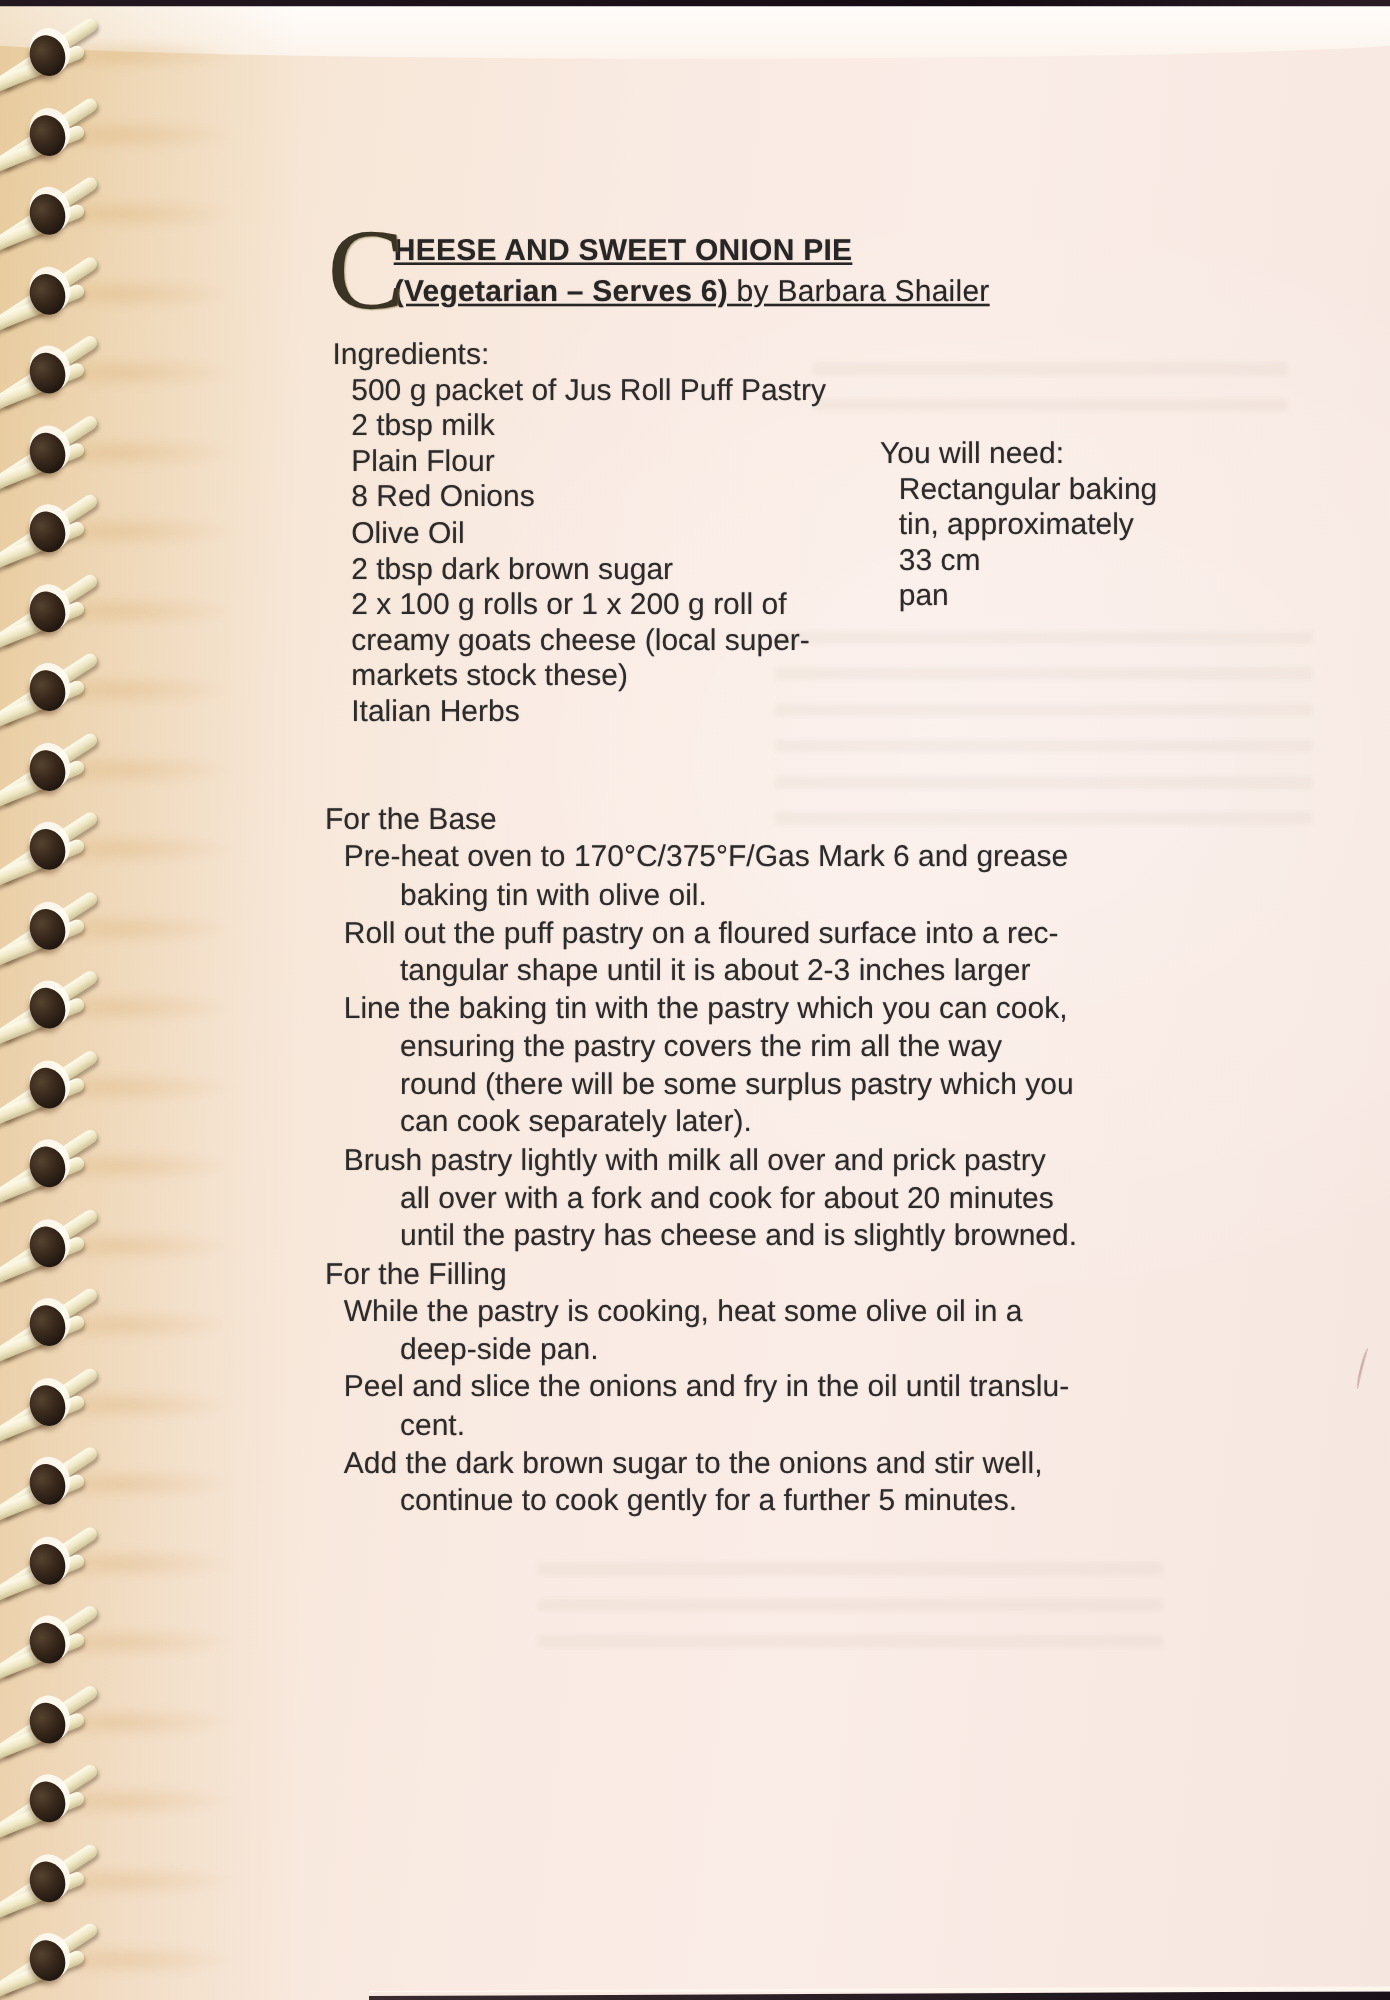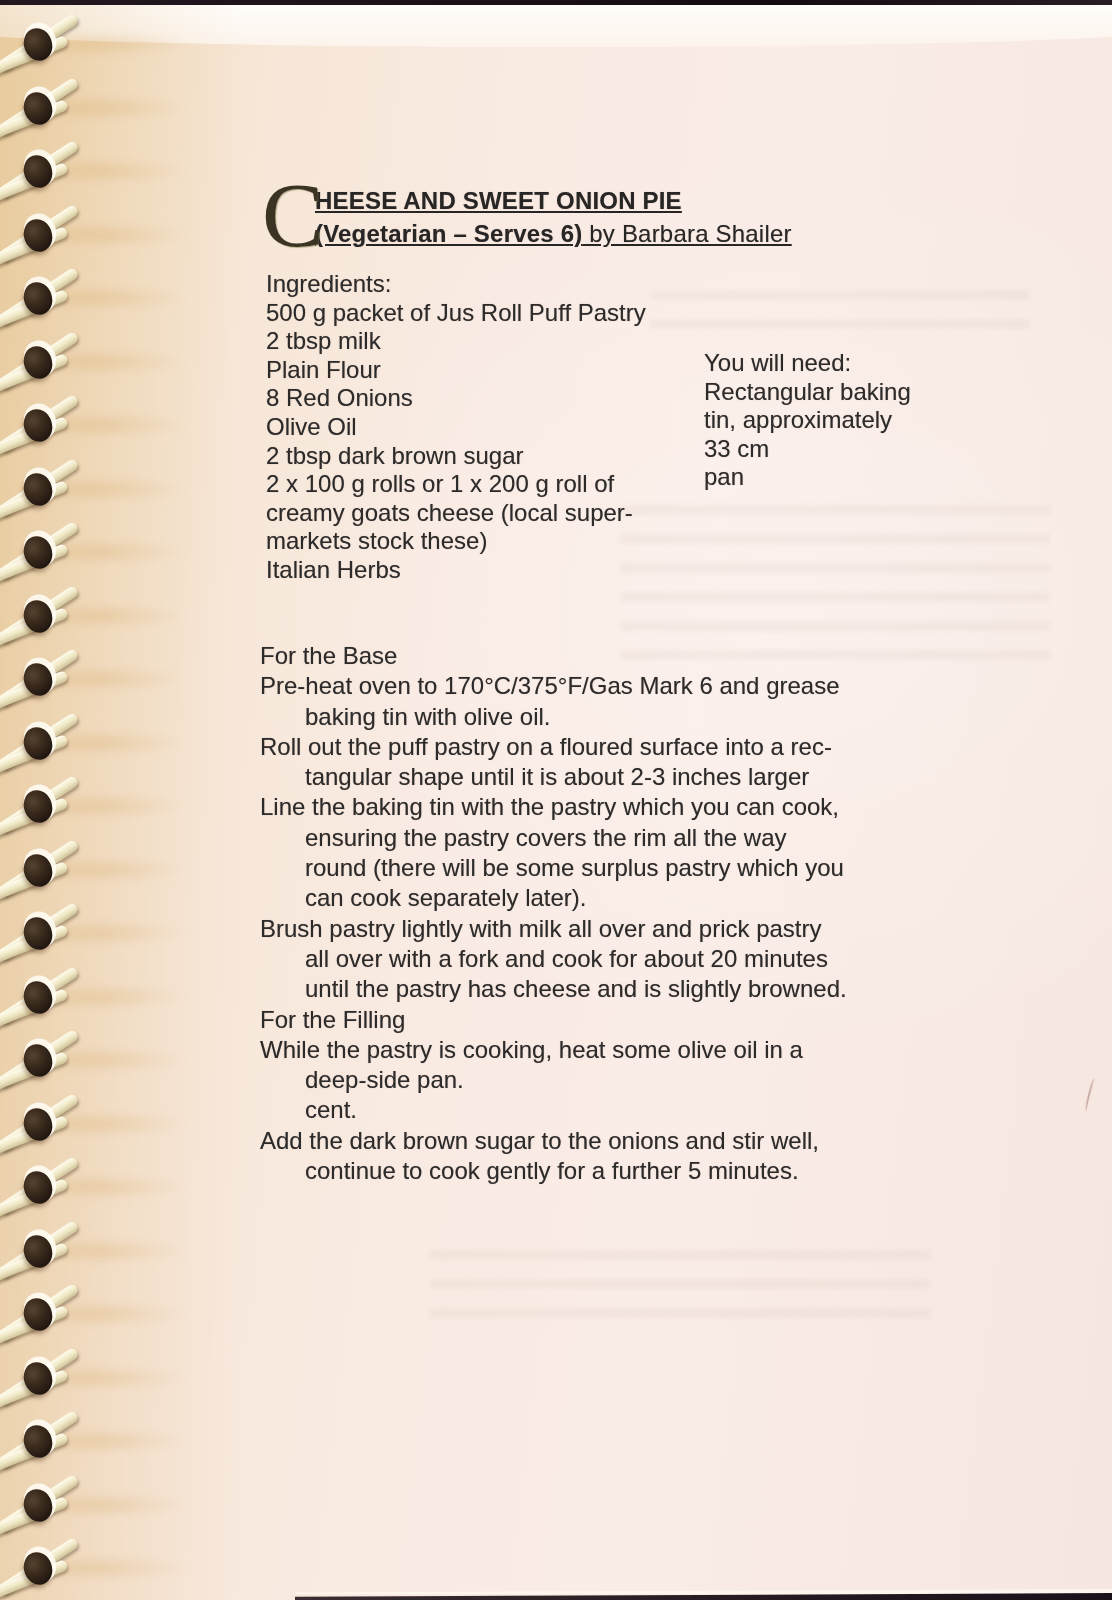--- a/index.html
+++ b/index.html
@@ -84,21 +84,21 @@
   }
   .title-lines{margin-left:53px;}
   .title-line{font-size:24px;font-weight:bold;line-height:33px;letter-spacing:0.2px;color:#282525;text-decoration:underline;}
   .byline{font-weight:normal;}
   .ingredients-block{position:absolute;left:266px;top:270px;width:430px;}
   .ywn-block{position:absolute;left:704px;top:349px;width:250px;}
   .heading{
     font-size:24px;line-height:28.6px;
     text-decoration-thickness:2px;text-underline-offset:4px;
   }
-  .line{font-size:24px;line-height:28.6px;white-space:nowrap;}
+  .line{font-size:24px;line-height:28.6px;white-space:nowrap;margin-left:15px;}
   .instructions-block{position:absolute;left:260px;top:641px;width:680px;}
   .instructions-block .heading,
   .instructions-block .line{line-height:30.3px;}
   .instructions-block .line.cont{padding-left:45px;}
 </style>
 </head>
 <body>
 
 <div class="paper">
   <div class="top-edge"></div>
@@ -155,20 +155,21 @@
         <div class="line cont">round (there will be some surplus pastry which you</div>
         <div class="line cont">can cook separately later).</div>
         <div class="line">Brush pastry lightly with milk all over and prick pastry</div>
         <div class="line cont">all over with a fork and cook for about 20 minutes</div>
         <div class="line cont">until the pastry has cheese and is slightly browned.</div>
       </div>
     <div class="heading">For the Filling</div>
     <div id="filling-steps">
         <div class="line">While the pastry is cooking, heat some olive oil in a</div>
         <div class="line cont">deep-side pan.</div>
+        <div class="line">Peel and slice the onions and fry in the oil until translu-</div>
         <div class="line cont">cent.</div>
         <div class="line">Add the dark brown sugar to the onions and stir well,</div>
         <div class="line cont">continue to cook gently for a further 5 minutes.</div>
       </div>
   </div>
 
   <div id="binding">
       <div class="coil" style="top: 13px;">
         <div class="smudge"></div>
         <div class="wire wb"></div>

